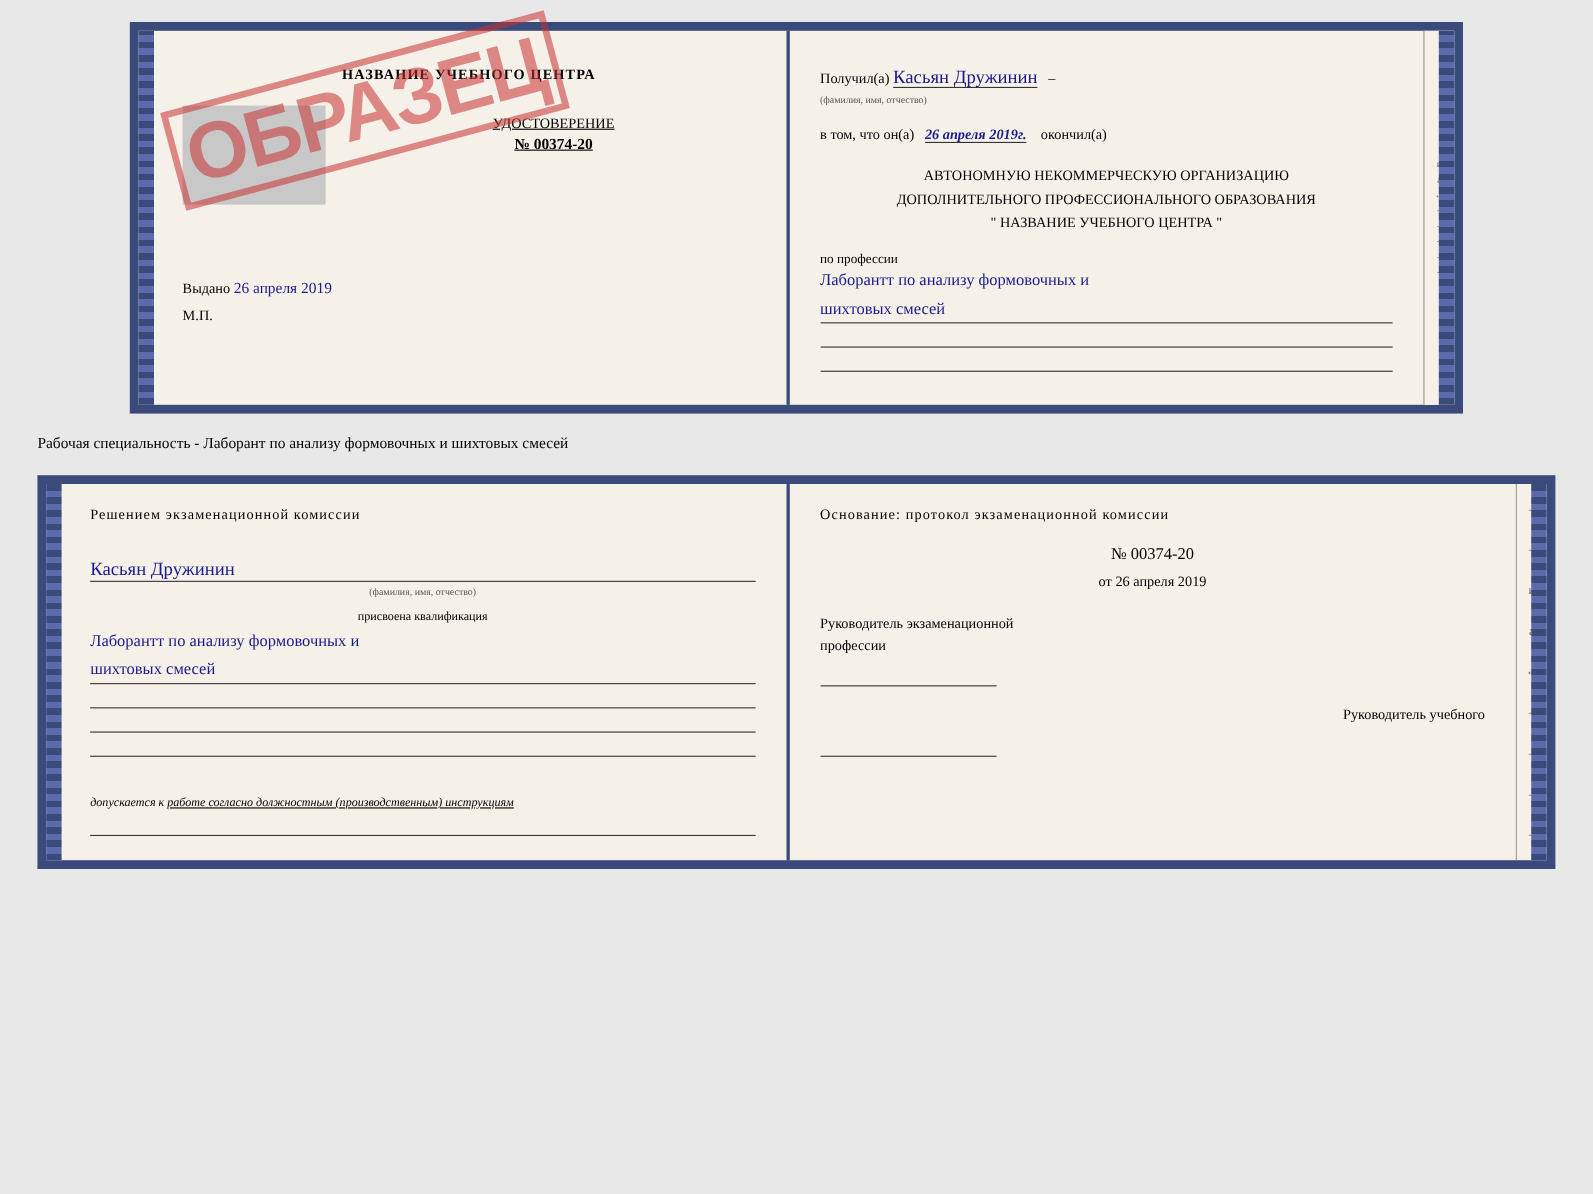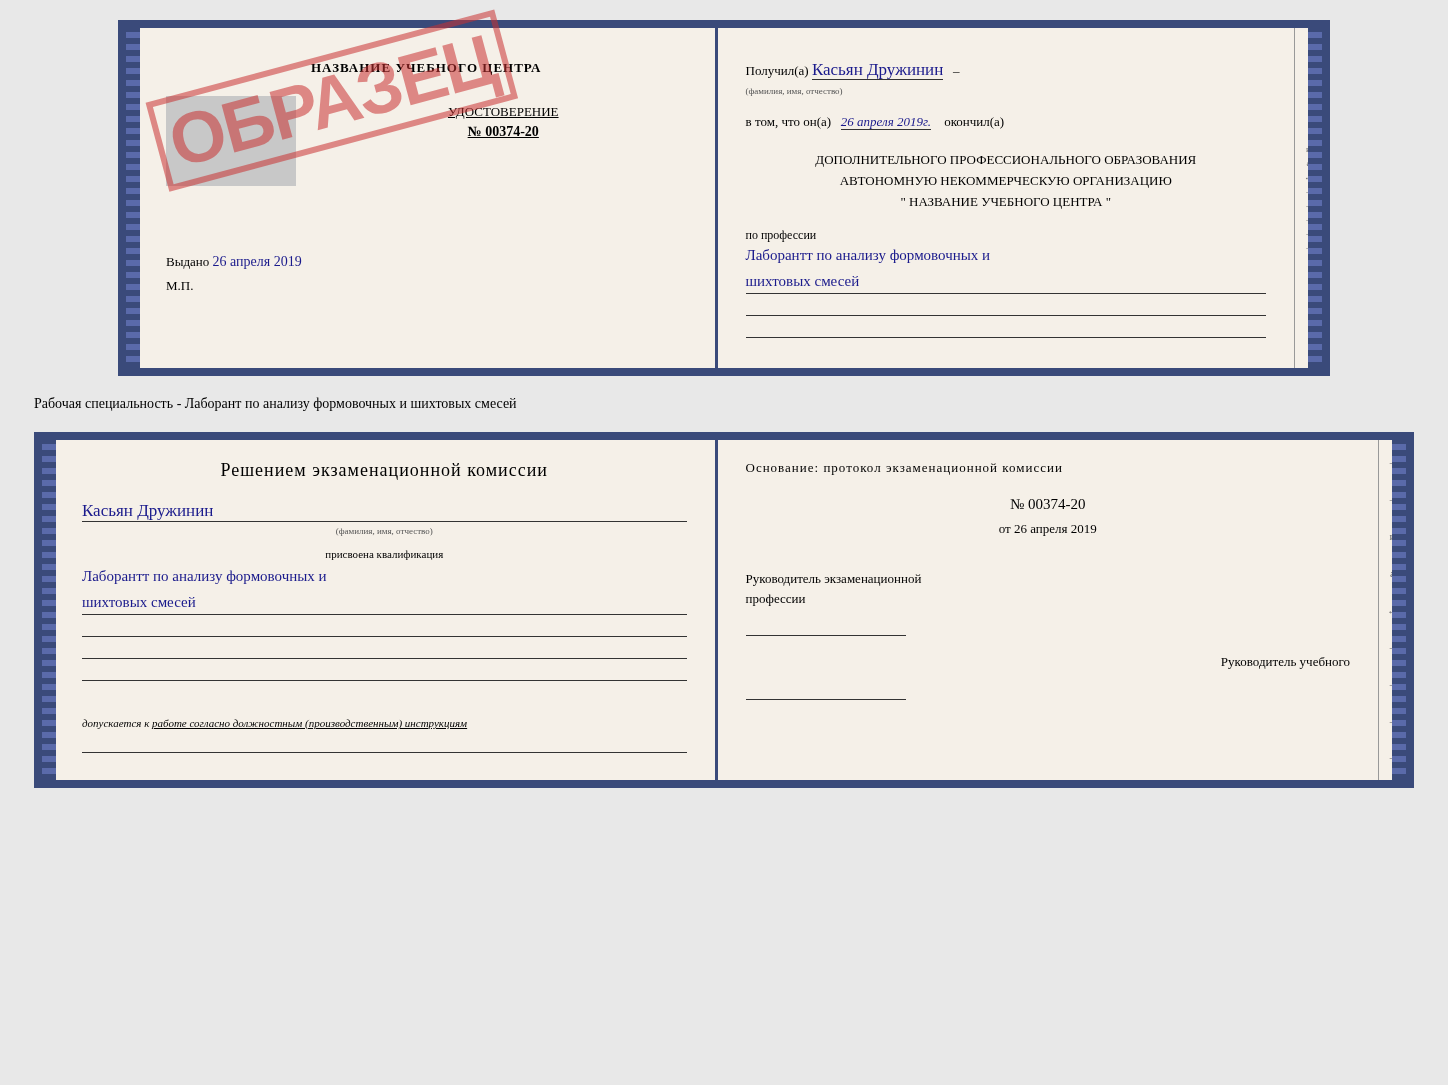--- a/index.html
+++ b/index.html
@@ -129,20 +129,21 @@
       margin-bottom: 20px;
     }
 
     .date-handwritten {
       font-family: 'Segoe Script', 'Comic Sans MS', cursive;
       font-size: 13px;
       color: #1a1a8c;
       font-style: italic;
       border-bottom: 1px solid #333;
       display: inline;
+      font-weight: bold;
     }
 
     .org-block {
       font-size: 13px;
       text-align: center;
       line-height: 1.6;
       margin-bottom: 16px;
       text-transform: uppercase;
     }
 
@@ -201,24 +202,23 @@
       padding: 20px 28px;
       position: relative;
       min-height: 340px;
     }
 
     .bottom-half-left {
       border-right: 3px solid #3a4a7a;
     }
 
     .decision-line {
-      font-size: 18px;
-      text-align: center;
+      font-size: 13px;
       letter-spacing: 1px;
-      margin-bottom: 20px;
+      margin-bottom: 32px;
     }
 
     .name-handwritten {
       font-family: 'Segoe Script', 'Comic Sans MS', cursive;
       font-size: 17px;
       color: #1a1a8c;
       border-bottom: 1px solid #333;
       display: block;
       margin-bottom: 4px;
     }
@@ -262,21 +262,21 @@
 
     .protocol-number {
       font-size: 15px;
       text-align: center;
       margin-bottom: 8px;
     }
 
     .ot-line {
       font-size: 13px;
       text-align: center;
-      margin-bottom: 32px;
+      margin-bottom: 20px;
     }
 
     .predsedatel-block {
       font-size: 13px;
       margin-bottom: 16px;
       line-height: 1.5;
     }
 
     .rukovoditel-block {
       font-size: 13px;
@@ -375,22 +375,22 @@
 
     <div class="vtom-line">
       <span>в том, что он(а)</span>
       &nbsp;
       <span class="date-handwritten">26 апреля 2019г.</span>
       &nbsp;&nbsp;
       <span>окончил(а)</span>
     </div>
 
     <div class="org-block">
+      <div>АВТОНОМНУЮ НЕКОММЕРЧЕСКУЮ ОРГАНИЗАЦИЮ</div>
       <div>ДОПОЛНИТЕЛЬНОГО ПРОФЕССИОНАЛЬНОГО ОБРАЗОВАНИЯ</div>
-      <div>АВТОНОМНУЮ НЕКОММЕРЧЕСКУЮ ОРГАНИЗАЦИЮ</div>
       <div>"  НАЗВАНИЕ УЧЕБНОГО ЦЕНТРА  "</div>
     </div>
 
     <div class="po-professii-block">
       <div>по профессии</div>
       <div class="handwritten-profession">Лаборантт по анализу формовочных и</div>
       <div class="handwritten-profession underline-row">шихтовых смесей</div>
       <div class="underline-row"></div>
       <div class="underline-row"></div>
     </div>

